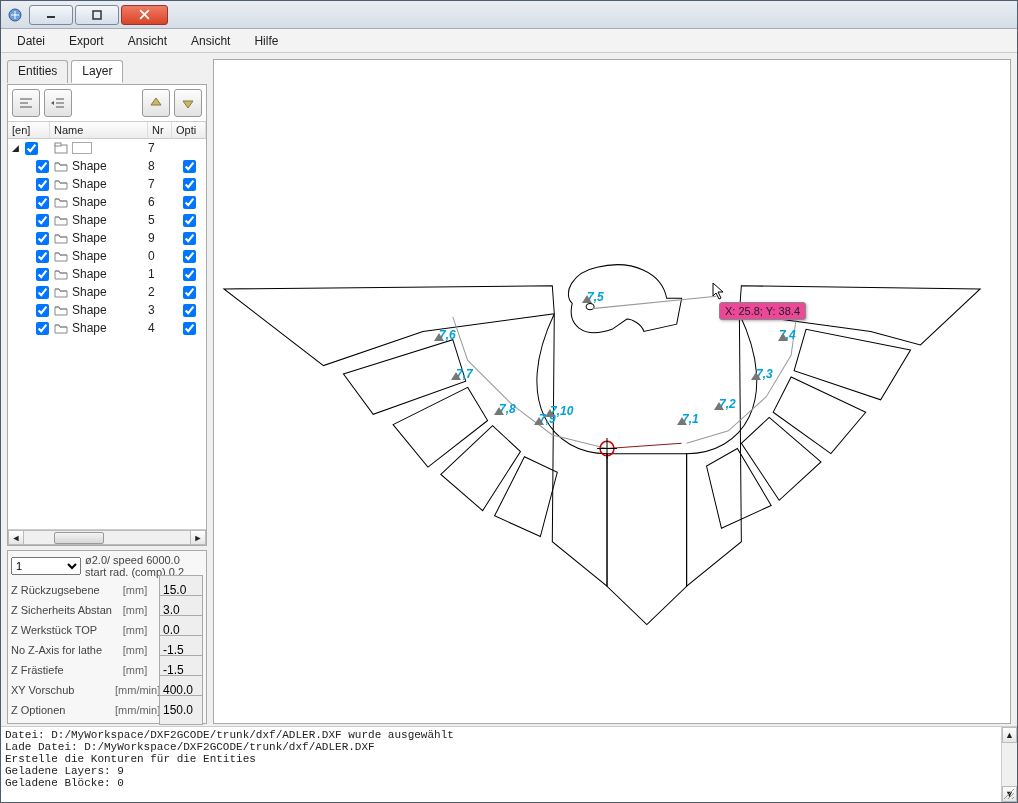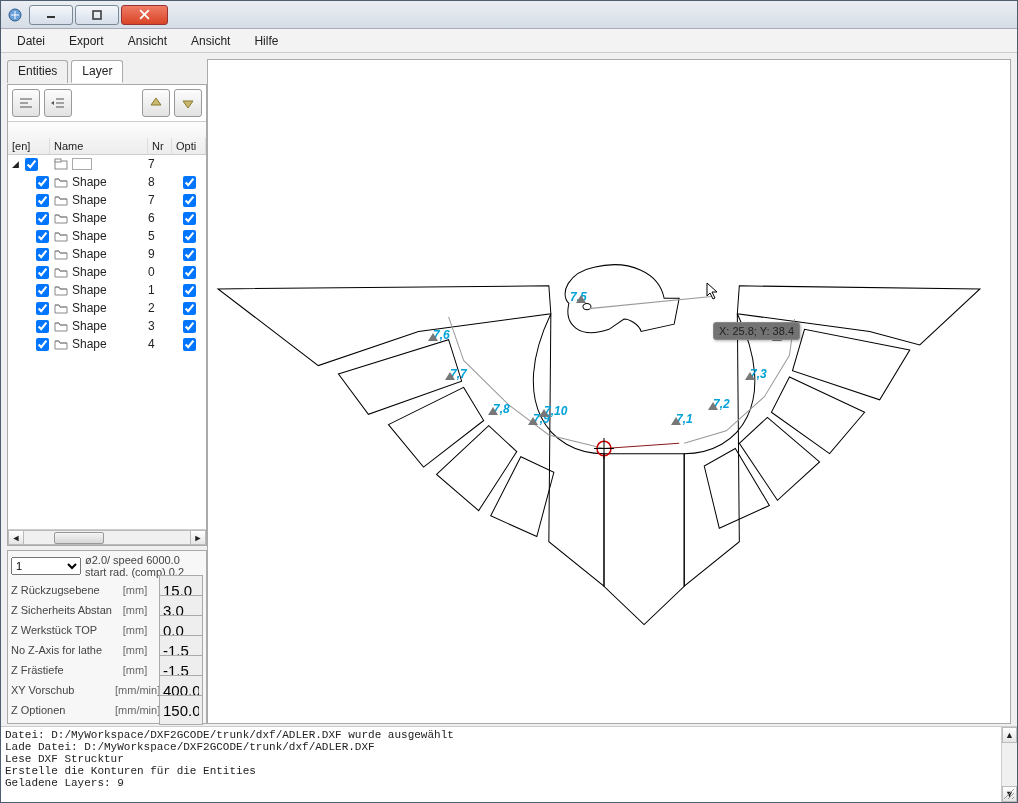--- a/index.html
+++ b/index.html
@@ -13,36 +13,36 @@
   .winbtns { display:flex; gap:2px; }
   .winbtn { width:44px; height:20px; border:1px solid #7a8899; border-radius:3px; background:linear-gradient(#f4f7fb,#d6deea); display:flex; align-items:center; justify-content:center; font-size:10px; }
   .winbtn.close { background:linear-gradient(#ef7c66,#d94426); color:#fff; border-color:#933; width:47px;}
   .winbtn.max svg, .winbtn.min svg { width:10px; height:10px; }
 
   
   .menubar { height:24px; background:#f3f3f3; display:flex; align-items:center; border-bottom:1px solid #ccc; padding:0 4px;}
   .menubar .mi { padding:3px 12px; cursor:default; }
 
   
-  .workspace { flex:1; display:flex; padding:6px 6px 2px 6px; background:#f0f0f0; min-height:0;}
+  .workspace { flex:1; display:flex; padding:6px 6px 2px 6px; gap:6px; background:#f0f0f0; min-height:0;}
   .sidebar { width:200px; display:flex; flex-direction:column; }
   .tabs { display:flex; gap:3px; margin-bottom:2px; }
   .tab { padding:3px 10px 4px 10px; background:#f0f0f0; border:1px solid #aaa; border-bottom:none; border-radius:3px 3px 0 0; position:relative; top:1px;}
   .tab.active { background:#fff; border-bottom:1px solid #fff; z-index:2;}
   .panel-frame { border:1px solid #aaa; background:#fff; flex:1; display:flex; flex-direction:column; }
 
   
   .sidetoolbar { display:flex; padding:4px; gap:4px; }
   .tbtn { width:28px; height:28px; border:1px solid #999; border-radius:3px; background:linear-gradient(#fdfdfd,#e2e2e2); display:flex; align-items:center; justify-content:center;}
   .tbtn svg{width:16px;height:16px;}
   .spacer { flex:1; }
 
   
   .treehdr { display:flex; border-top:1px solid #ccc; border-bottom:1px solid #ccc; background:linear-gradient(#fdfdfd,#ededed); font-size:11px;}
-  .treehdr span { padding:2px 4px; border-right:1px solid #ddd; text-align:left;margin-top:16px;}
+  .treehdr span { padding:2px 4px; border-right:1px solid #ddd; text-align:left;}
   .col-en { width:42px; }
   .col-name { flex:1; }
   .col-nr { width:24px; }
   .col-opt { width:34px; }
 
   .tree { flex:1; overflow:auto; font-size:12px; }
   .treerow { display:flex; align-items:center; height:18px; padding-left:4px;}
   .treerow .cell-en { width:42px; display:flex; align-items:center; gap:2px;}
   .treerow .cell-name-wrap { flex:1; display:flex; align-items:center; gap:4px;}
   .treerow .cell-nr { width:24px; }
@@ -57,25 +57,25 @@
   .hscroll .thumb{position:absolute; left:30px; top:1px; height:12px; width:50px; background:linear-gradient(#f4f4f4,#d8d8d8); border:1px solid #999; border-radius:2px;}
 
   
   .params { border:1px solid #aaa; background:#f7f7f7; margin-top:4px; padding:3px; font-size:11px; color:#444;}
   .params .toprow { display:flex; align-items:center; gap:4px; margin-bottom:2px;}
   .params select { width:70px; height:18px; font-size:11px;}
   .params .info { flex:1; line-height:12px; font-size:11px; color:#444; text-align:left;}
   .prow { display:flex; align-items:center; height:20px;}
   .prow .plabel { flex:1; white-space:nowrap; overflow:hidden;}
   .prow .punit { width:44px; text-align:center; padding-right:4px; color:#666;}
-  .prow .pval { width:44px; height:30px; border:1px solid #aaa; background:#eee; padding:1px 3px; font-size:15px; text-align:left;}
+  .prow .pval { width:44px; height:30px; border:1px solid #aaa; background:#eee; padding:1px 3px; font-size:12px; text-align:left;}
 
   
   .canvas-frame { flex:1; background:#fff; border:1px solid #aaa; position:relative; overflow:hidden;}
-  .tooltip-coord { position:absolute; border:1px solid #888; background:#737373; padding:2px 5px; font-size:11px; border-radius:3px; box-shadow:1px 1px 3px rgba(0,0,0,.3);margin-top:20px;}
+  .tooltip-coord { position:absolute; border:1px solid #888; background:#ec4899; padding:2px 5px; font-size:11px; border-radius:3px; box-shadow:1px 1px 3px rgba(0,0,0,.3);}
   .cursor-arrow { position:absolute; font-size:14px; color:#000;}
   .shapelabel { position:absolute; color:#00a2d8; font-weight:bold; font-size:12px; font-style:italic;}
   .arrowmark { position:absolute; width:0;height:0; border-left:5px solid transparent; border-right:5px solid transparent; border-bottom:8px solid #777;}
 
   
   .log { height:76px; border-top:1px solid #ccc; background:#fff; display:flex; font-size:11px; }
   .log .lines { flex:1; padding:2px 4px; overflow:hidden;font-family:Liberation Mono, monospace; }
   .log .vscroll { width:16px; background:#f0f0f0; border-left:1px solid #ccc; display:flex; flex-direction:column;}
   .log .vscroll .arrow{height:16px; border:1px solid #bbb; text-align:center; font-size:9px; line-height:14px; background:linear-gradient(#fff,#e5e5e5);}
   .log .vscroll .track{flex:1;}
@@ -445,21 +445,21 @@
         <polyline points="475,370 517,358 555,325 580,285 585,250" stroke="#999" fill="none"></polyline>
 
         <g transform="translate(395,375)">
           <circle r="7" fill="none" stroke="#c00" stroke-width="1.5"></circle>
           <line x1="-10" y1="0" x2="10" y2="0" stroke="#000"></line>
           <line x1="0" y1="-10" x2="0" y2="10" stroke="#000"></line>
         </g>
       </svg>
 
       <div id="canvas-labels">
-          <span class="shapelabel" style="left: 362px; top: 230px;">7,5</span>
+          <span class="shapelabel" style="left: 373px; top: 230px;">7,5</span>
           <div class="arrowmark" style="left: 368px; top: 235px;"></div>
           <span class="shapelabel" style="left: 225px; top: 268px;">7,6</span>
           <div class="arrowmark" style="left: 220px; top: 273px;"></div>
           <span class="shapelabel" style="left: 242px; top: 307px;">7,7</span>
           <div class="arrowmark" style="left: 237px; top: 312px;"></div>
           <span class="shapelabel" style="left: 285px; top: 342px;">7,8</span>
           <div class="arrowmark" style="left: 280px; top: 347px;"></div>
           <span class="shapelabel" style="left: 325px; top: 352px;">7,9</span>
           <div class="arrowmark" style="left: 320px; top: 357px;"></div>
           <span class="shapelabel" style="left: 336px; top: 344px;">7,10</span>
@@ -480,23 +480,23 @@
           </svg>
       </span>
       <div class="tooltip-coord" style="left:505px; top:242px;">X: 25.8; Y: 38.4</div>
     </div>
   </div>
 
   <div class="log">
     <div class="lines" id="log-lines">
         <div>Datei: D:/MyWorkspace/DXF2GCODE/trunk/dxf/ADLER.DXF wurde ausgewählt</div>
         <div>Lade Datei: D:/MyWorkspace/DXF2GCODE/trunk/dxf/ADLER.DXF</div>
-        <div>Lese DXF Strucktur</div>
         <div>Erstelle die Konturen für die Entities</div>
         <div>Geladene Layers: 9</div>
+        <div>Geladene Blöcke: 0</div>
       </div>
     <div class="vscroll">
       <div class="arrow">▲</div>
       <div class="track"></div>
       <div class="arrow">▼</div>
     </div>
   </div>
 
   <svg class="statusbar-resize" viewBox="0 0 14 14">
     <line x1="3" y1="13" x2="13" y2="3" stroke="#999"></line>

